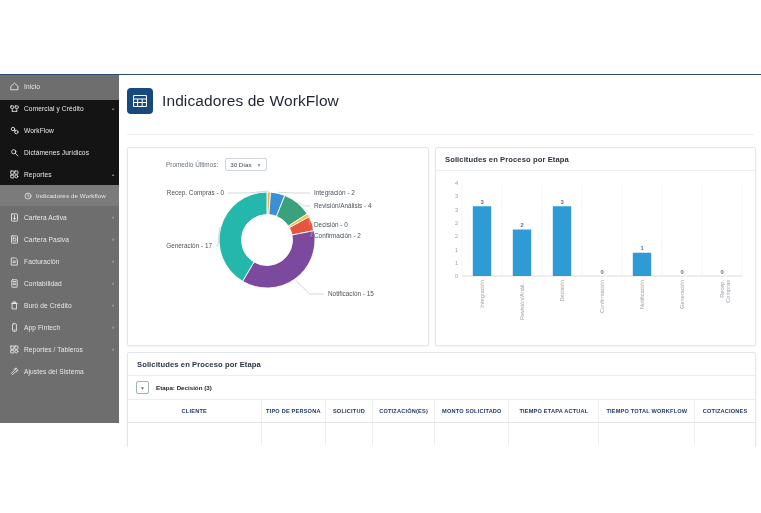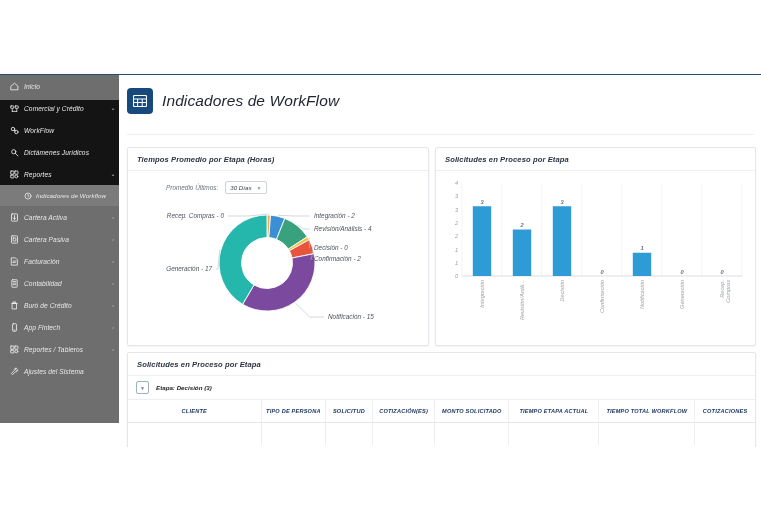--- a/index.html
+++ b/index.html
@@ -2,21 +2,21 @@
 <html><head>
 <meta charset="utf-8">
 <style>
   html,body{margin:0;padding:0;}
   body{
     width:761px;height:513px;overflow:hidden;
     background:#ffffff;
     font-family:"Liberation Sans","DejaVu Sans",sans-serif;
     -webkit-font-smoothing:antialiased;
   }
-  .screen{position:relative;width:761px;height:447px;background:#fff;overflow:hidden;font-style:italic;}
+  .screen{position:relative;width:761px;height:447px;background:#fff;overflow:hidden;}
 
   
   .topstrip{position:absolute;left:0;top:0;width:761px;height:75px;background:#fff;}
   .topline{position:absolute;left:0;top:74px;width:761px;height:1px;background:#2b4a6f;}
 
   
   .sidebar{position:absolute;left:0;top:75px;width:119px;height:348px;background:#6e6e6e;}
   .sb-dark{position:absolute;left:0;top:25px;width:119px;height:88px;background:#141414;}
   .sb-list{position:absolute;left:0;top:0;width:119px;}
   .sb-item{position:relative;display:flex;align-items:center;height:22px;padding-left:10px;
@@ -241,21 +241,20 @@
           <line x1="0.5" y1="7.5" x2="13.5" y2="7.5" stroke="#ffffff" stroke-width="1"></line>
           <line x1="4.6" y1="4" x2="4.6" y2="11.5" stroke="#ffffff" stroke-width="1"></line>
           <line x1="9.2" y1="4" x2="9.2" y2="11.5" stroke="#ffffff" stroke-width="1"></line>
         </svg>
       </div>
       <div class="page-title">Indicadores de WorkFlow</div>
     </div>
     <div class="head-rule"></div>
 
     <section class="card" id="card-donut">
-      <div class="card-title">Tiempos Promedio por Etapa (Horas)</div>
       <div class="donut-body">
         <div class="avg-row">
           <span class="avg-label">Promedio Últimos:</span>
           <span class="avg-select">
             <span>30 Días</span>
             <span class="cv">▼</span>
           </span>
         </div>
         <div class="donut-wrap">
           <svg id="donut-svg" width="300" height="140" viewBox="0 0 300 140">

